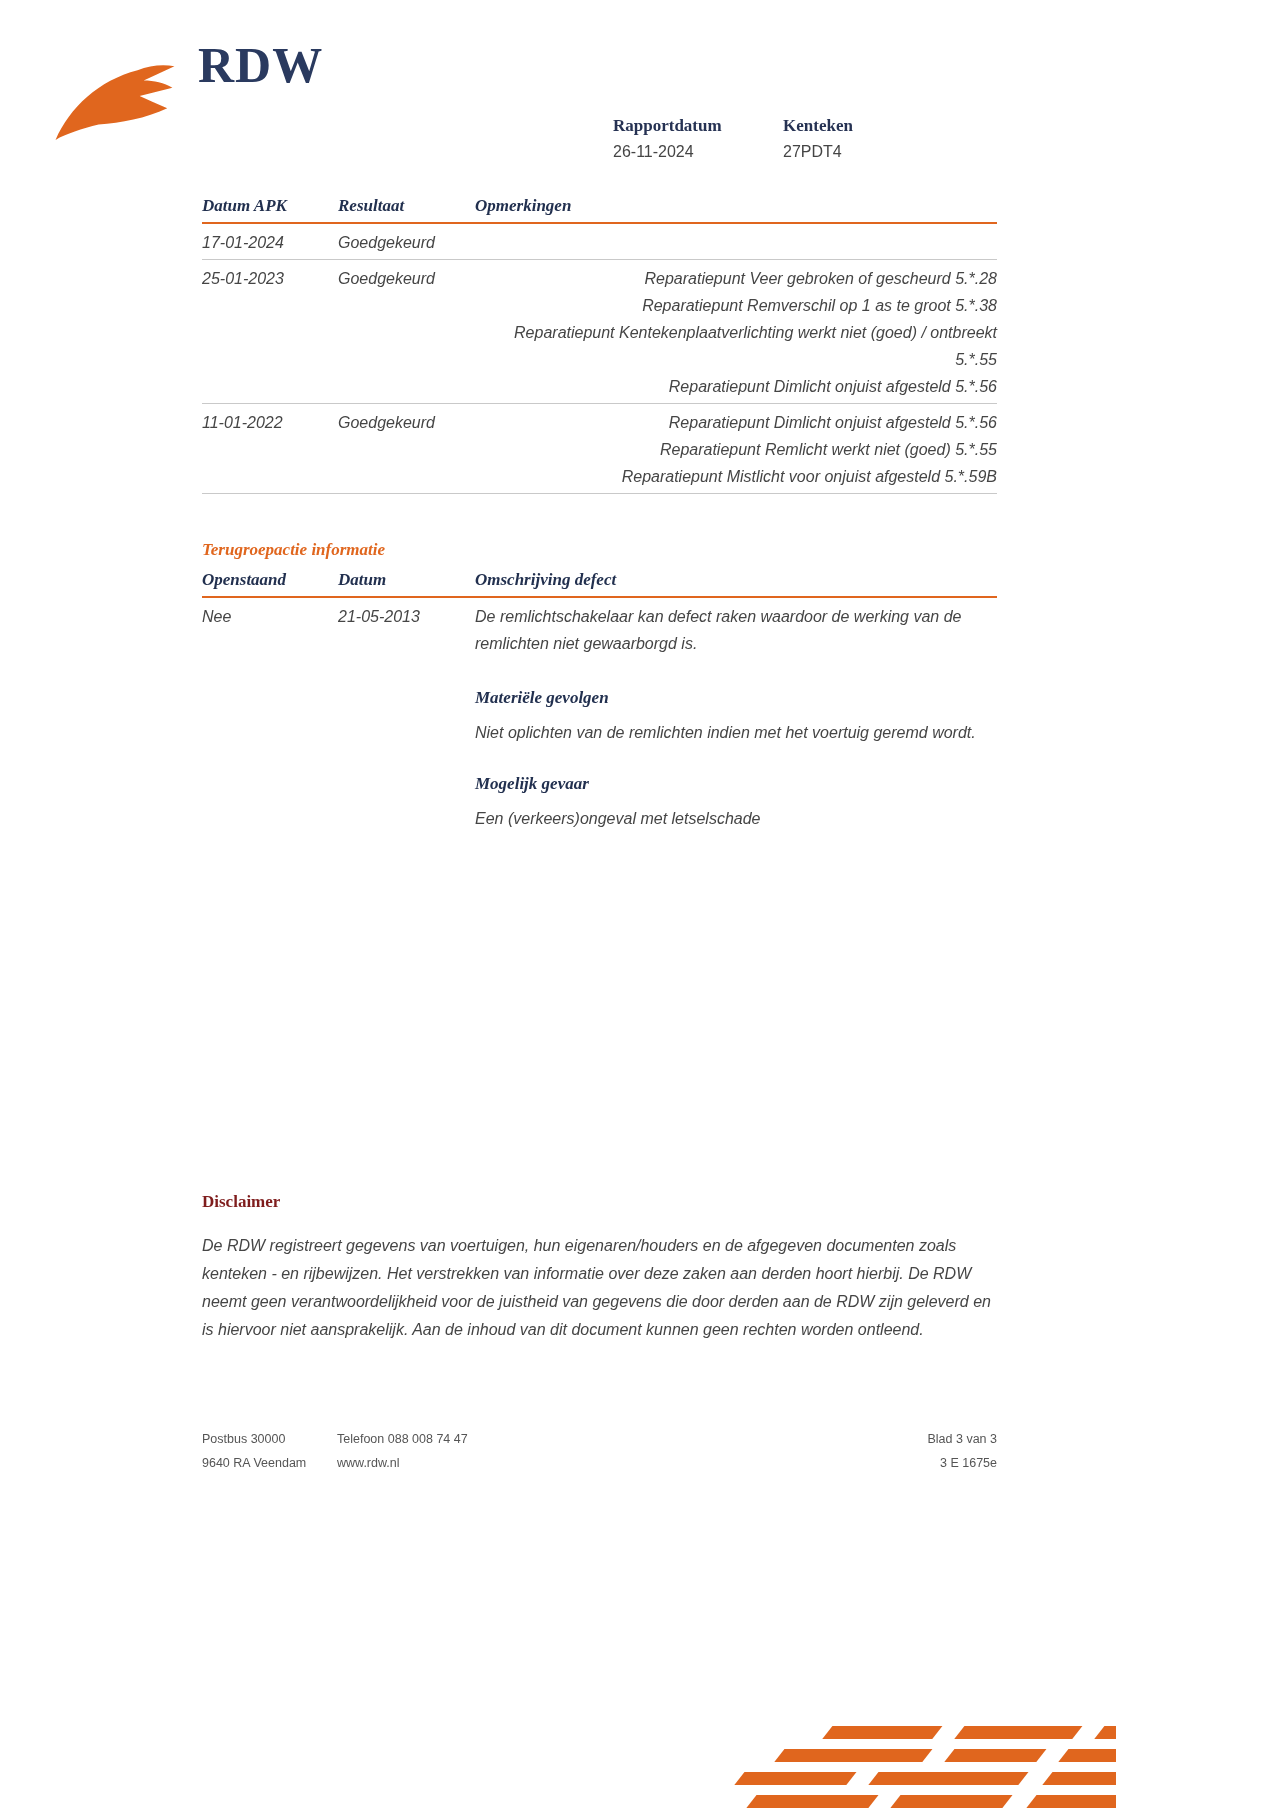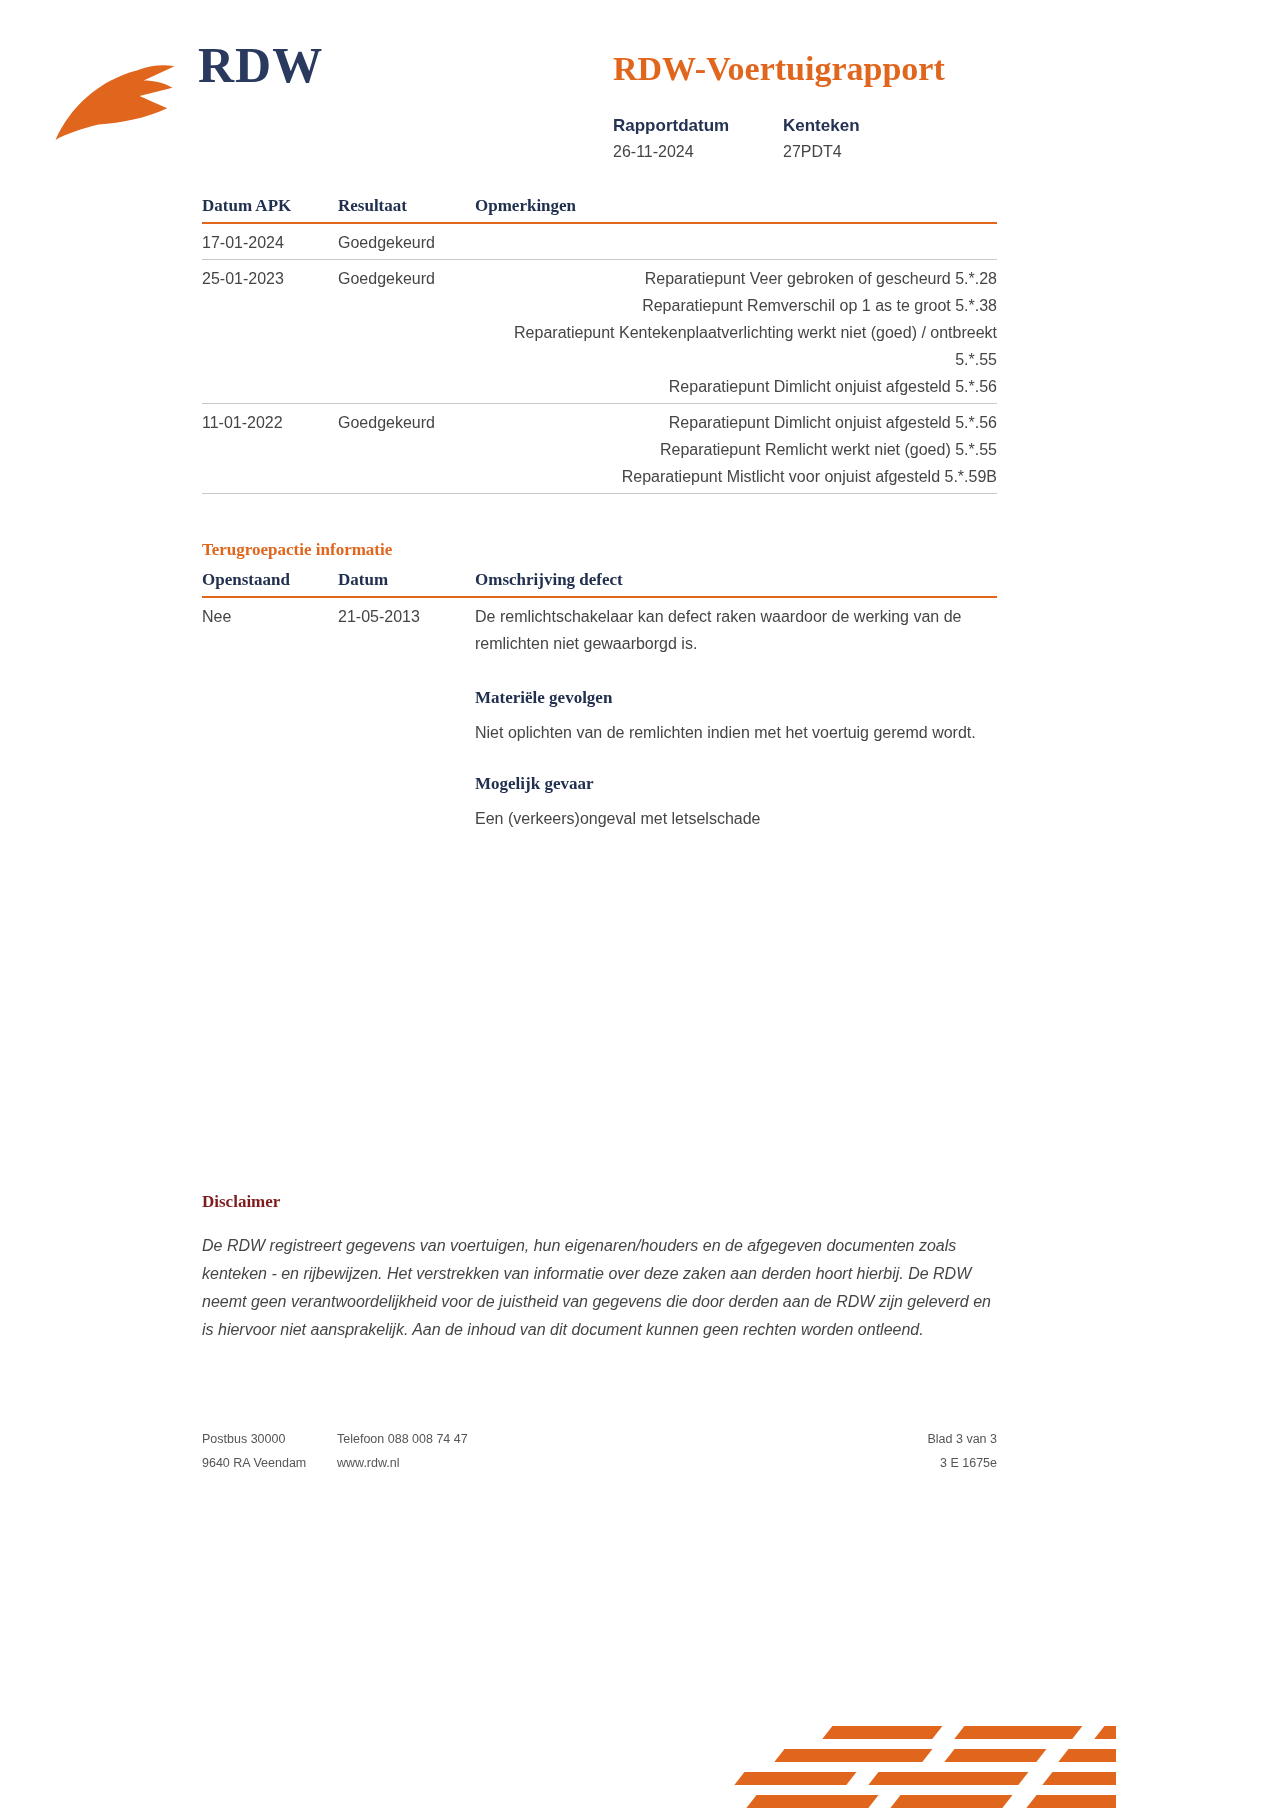--- a/index.html
+++ b/index.html
@@ -18,25 +18,25 @@
     position:absolute; left:198px; top:40px;
     font-family:"Liberation Serif", serif; font-weight:700;
     font-size:50px; line-height:1; color:#2A3A5F; letter-spacing:1px;
   }
   .doc-title {
     position:absolute; left:613px; top:50px;
     font-family:"Liberation Serif", serif; font-weight:700;
     font-size:34px; line-height:1.1; color:#E0661E;
   }
   .meta { position:absolute; left:613px; top:116px; display:grid; grid-template-columns:170px auto; }
-  .meta-label { font-family:Liberation Sans, sans-serif; font-weight:700; font-size:17px; color:#263253; }
+  .meta-label { font-family:Liberation Serif, serif; font-weight:700; font-size:17px; color:#263253; }
   .meta-value { margin-top:7px; font-size:16px; color:#454545; }
 
   
-  .content { position:absolute; left:202px; top:196px; width:795px; }
+  .content { position:absolute; left:202px; top:196px; width:795px;font-style:italic; }
   .trow { display:grid; grid-template-columns:136px 137px 1fr; }
   .thead {
     border-bottom:2px solid #E0661E;
     padding-bottom:6px;
     font-family:"Liberation Serif", serif; font-weight:700;
     font-size:17px; color:#22304F;
   }
   .body-row { border-bottom:1px solid #c9c9c9; padding:5px 0 3px; font-size:16px; line-height:27px; }
   .noline { border-bottom:none; }
   .remark-line { line-height:27px;text-align:right; }
@@ -76,21 +76,20 @@
 
 <div class="page">
 
   <svg class="logo-swoosh" viewBox="0 0 120 80" preserveAspectRatio="xMidYMid meet" aria-hidden="true">
     <path fill="#E0661E" d="M2,78 C16,46 44,20 82,10 C94,5 107,4 118,6 L88,20
              C98,20 108,22 116,27 L84,35 C93,39 102,43 111,47
              C90,57 66,61 44,63 C28,67 12,72 2,78 Z"></path>
   </svg>
   <div class="logo-text">RDW</div>
 
-  <div class="doc-title">RDW-Voertuigrapport</div>
 
   <div class="meta">
     <div>
       <div class="meta-label">Rapportdatum</div>
       <div class="meta-value">26-11-2024</div>
     </div>
     <div>
       <div class="meta-label">Kenteken</div>
       <div class="meta-value">27PDT4</div>
     </div>

